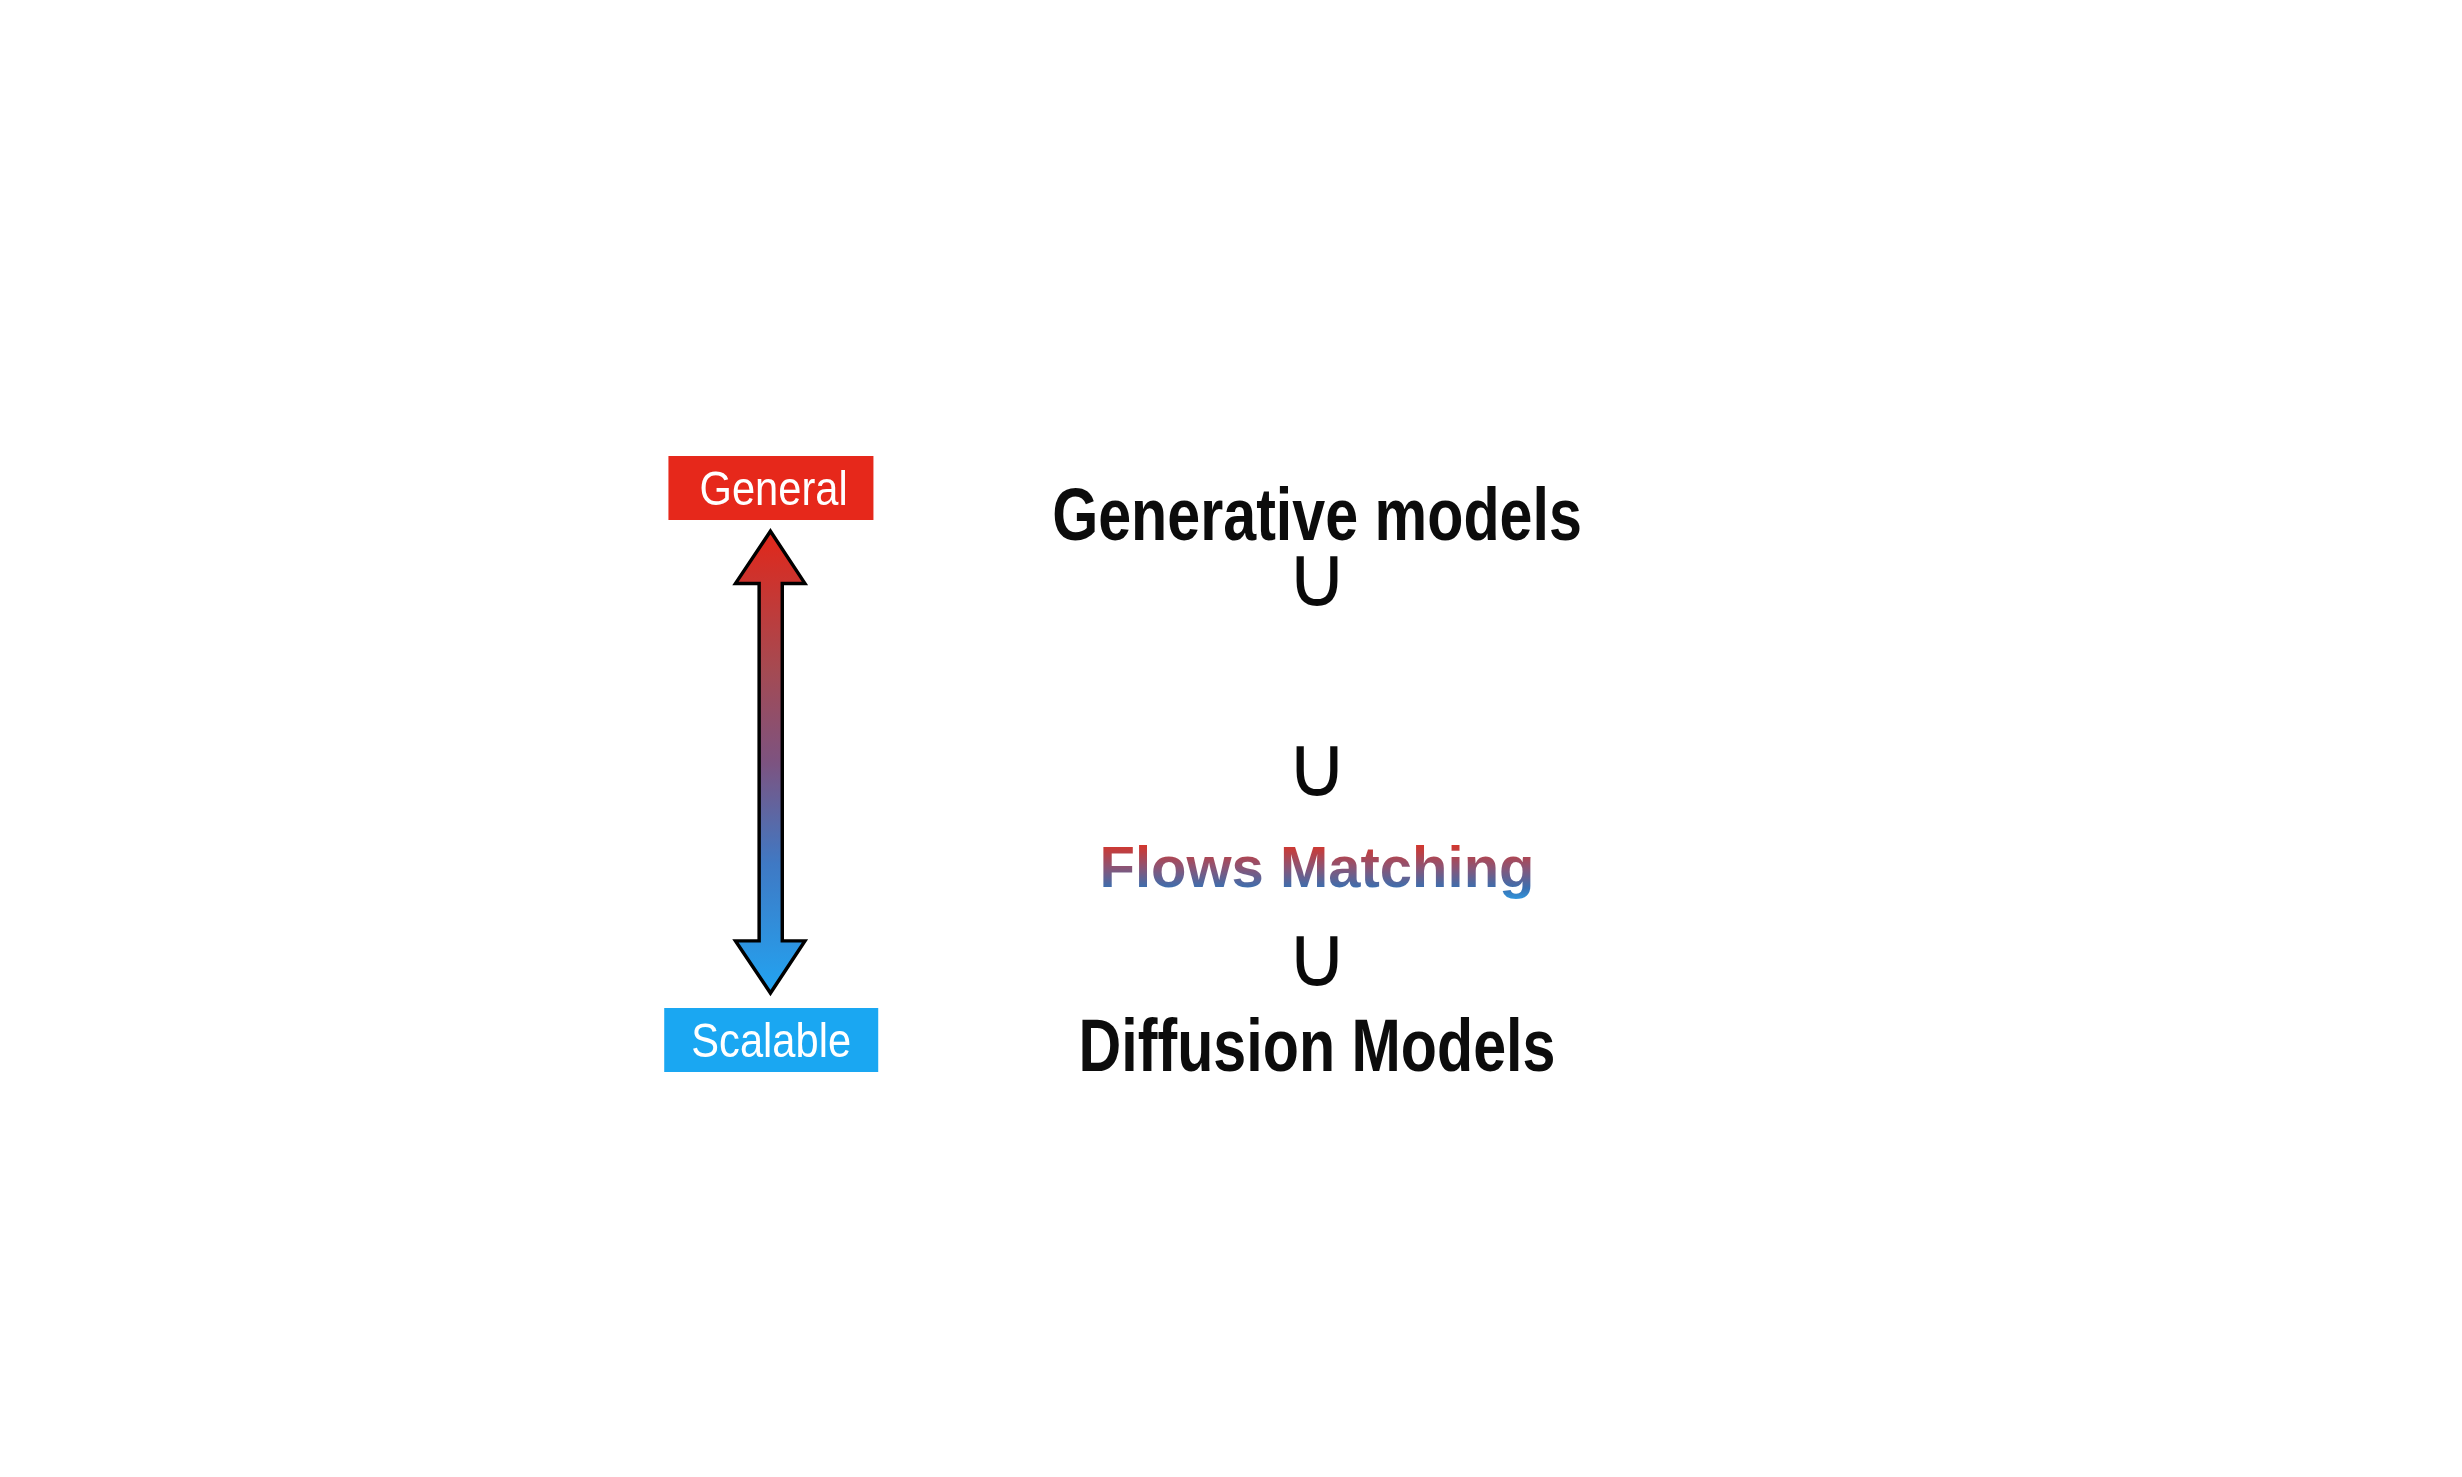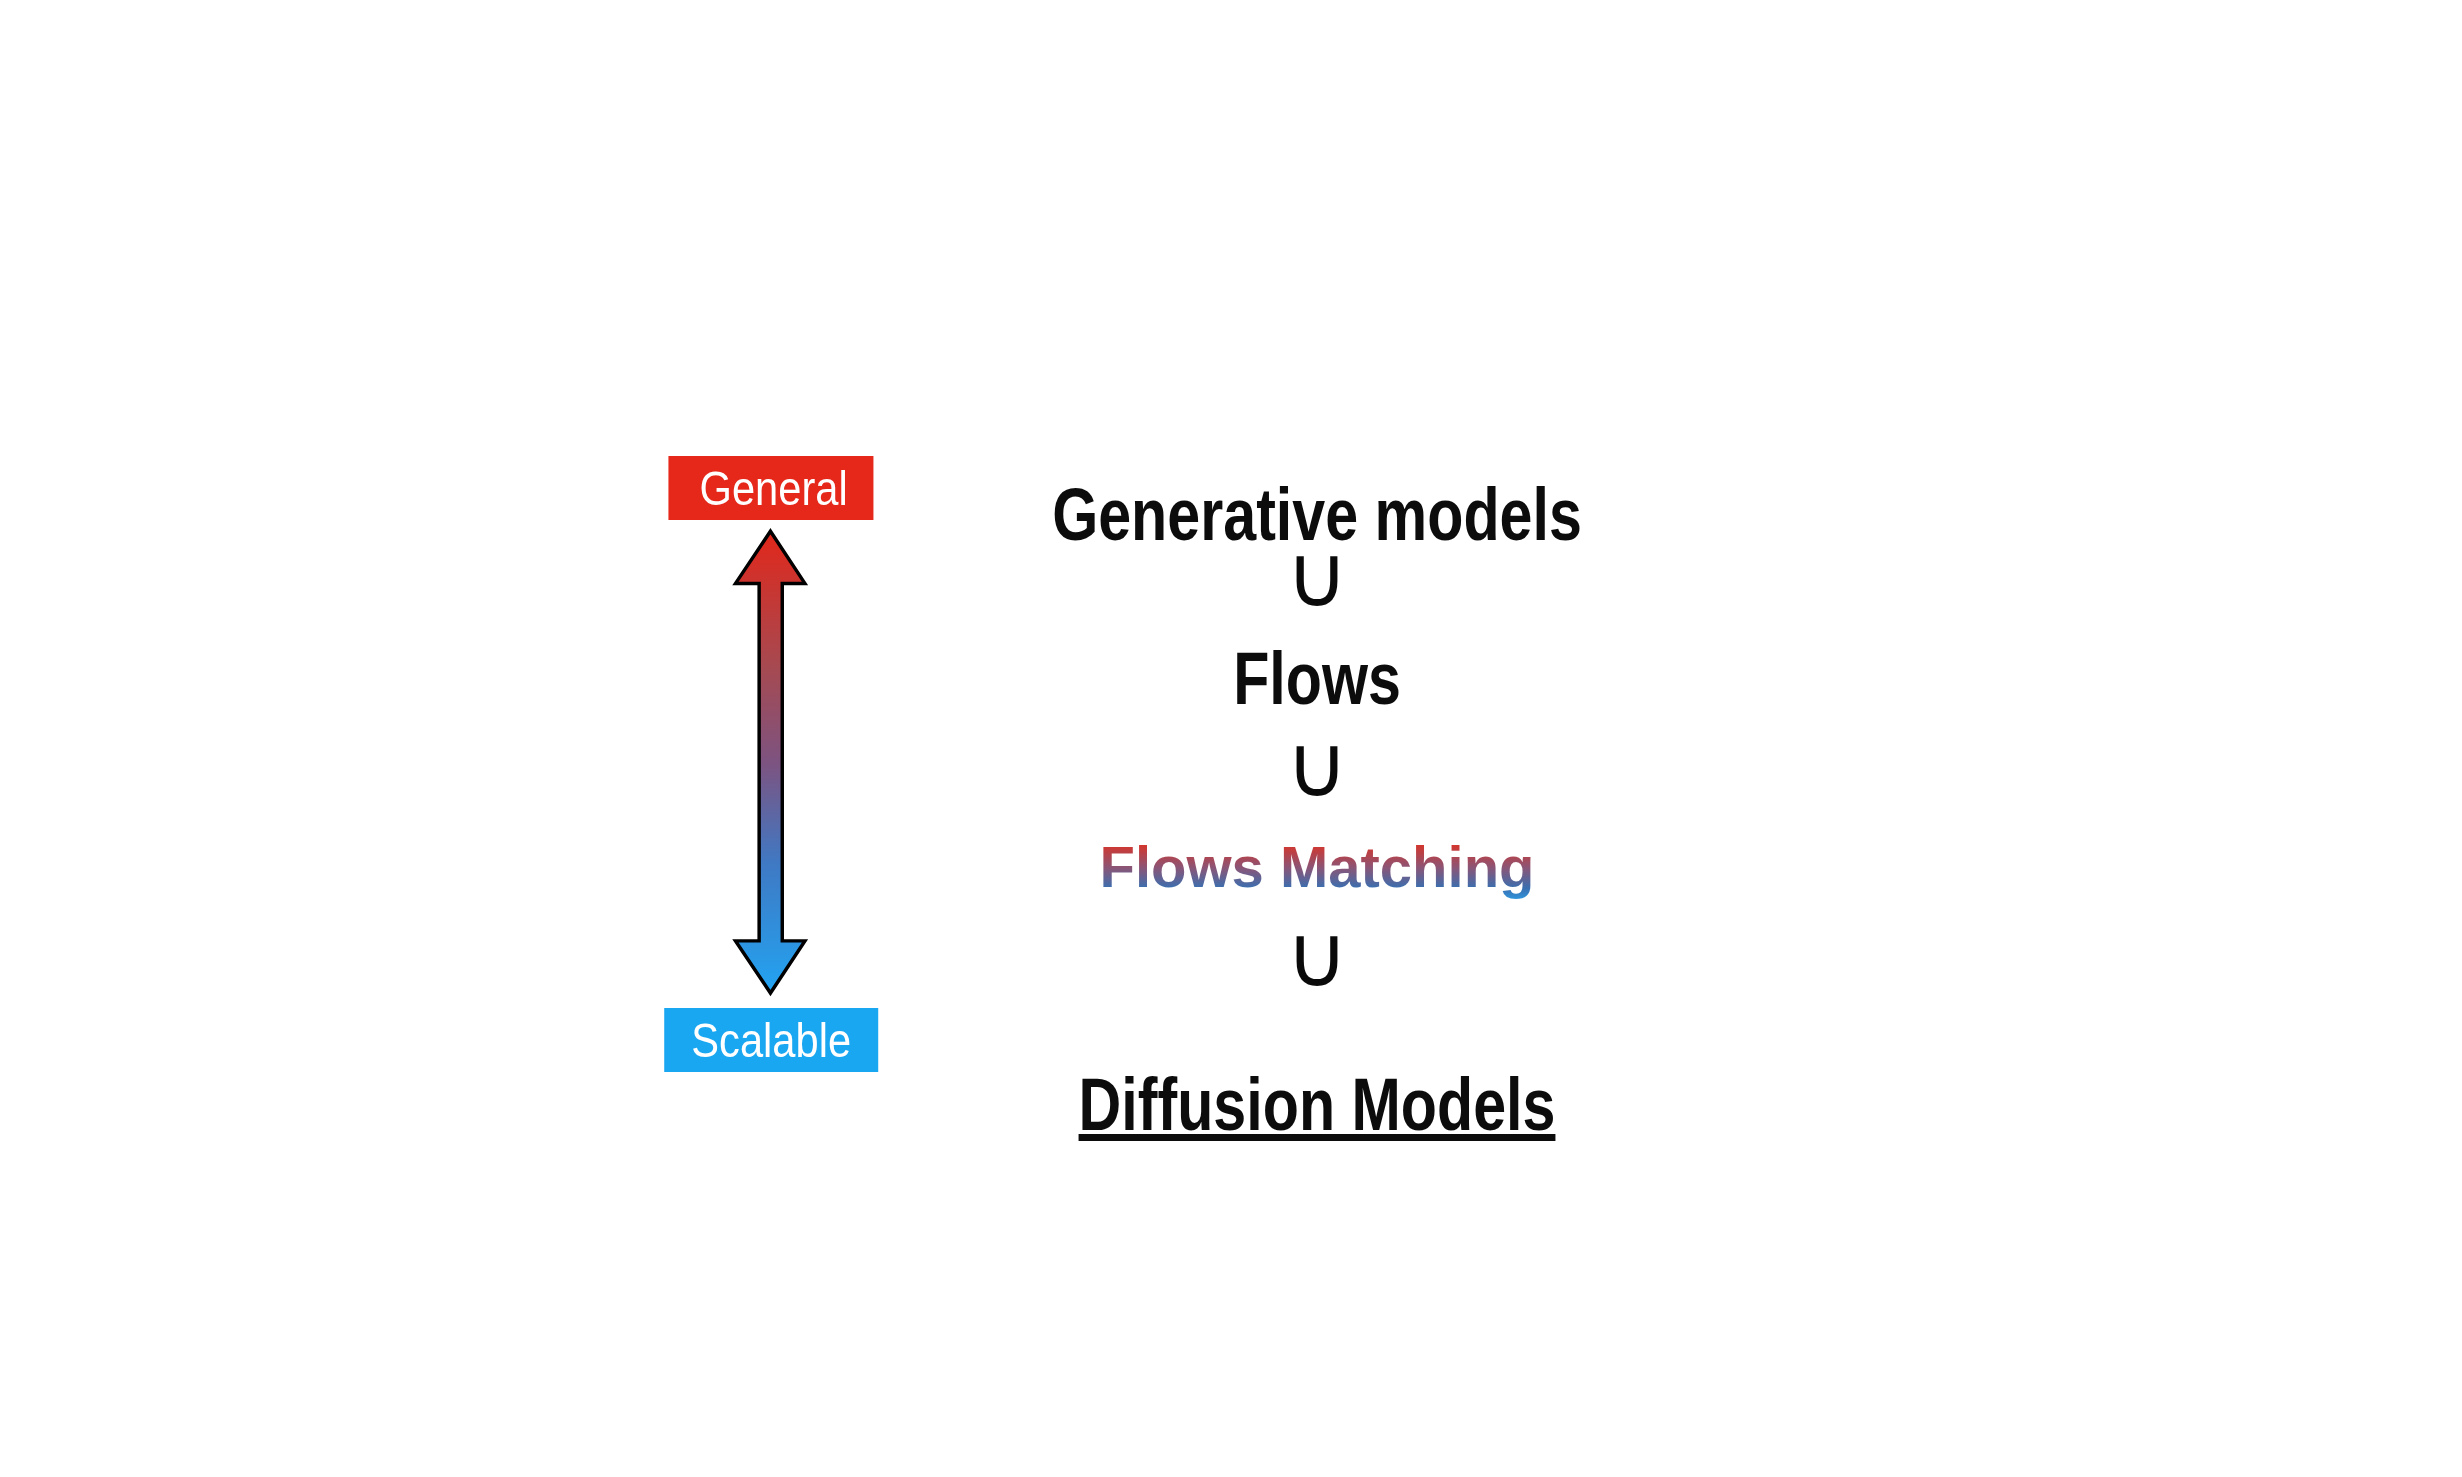--- a/index.html
+++ b/index.html
@@ -66,21 +66,21 @@
     font-size: 74px;
     white-space: nowrap;
   }
   .union-line { font-size: 86px; font-weight: 400; color: #0a0a0a; }
   .line-1 { top: 441px; margin-top: 32px;  }
   .union-a { top: 534px; }
   .line-2 { top: 637px; }
   .union-b { top: 724px; }
   .line-3 { top: 825px; }
   .union-c { top: 914px; }
-  .line-4 { top: 1063px; text-decoration: underline; }
+  .line-4 { top: 1004px; }
 
   .gradient-text {
     display: inline-block;
     font-weight: 700;
     font-size: 58px;
     padding: 14.8px 5.9px;
     background-image: linear-gradient(180deg,
       var(--fm-top,    #d6352a) 24%,
       var(--fm-mid,    #8d5474) 50%,
       var(--fm-low,    #3a6fb0) 74%,
@@ -117,23 +117,20 @@
   </div>
 
   <div class="col-line line-1">
     <span class="condensed">Generative models</span>
   </div>
 
   <div class="col-line union-line union-a">
     <span>∪</span>
   </div>
 
-  <div class="col-line line-2">
-    <span class="condensed">Flows</span>
-  </div>
 
   <div class="col-line union-line union-b">
     <span>∪</span>
   </div>
 
   <div class="col-line line-3">
     <span class="gradient-text">Flows Matching</span>
   </div>
 
   <div class="col-line union-line union-c">

